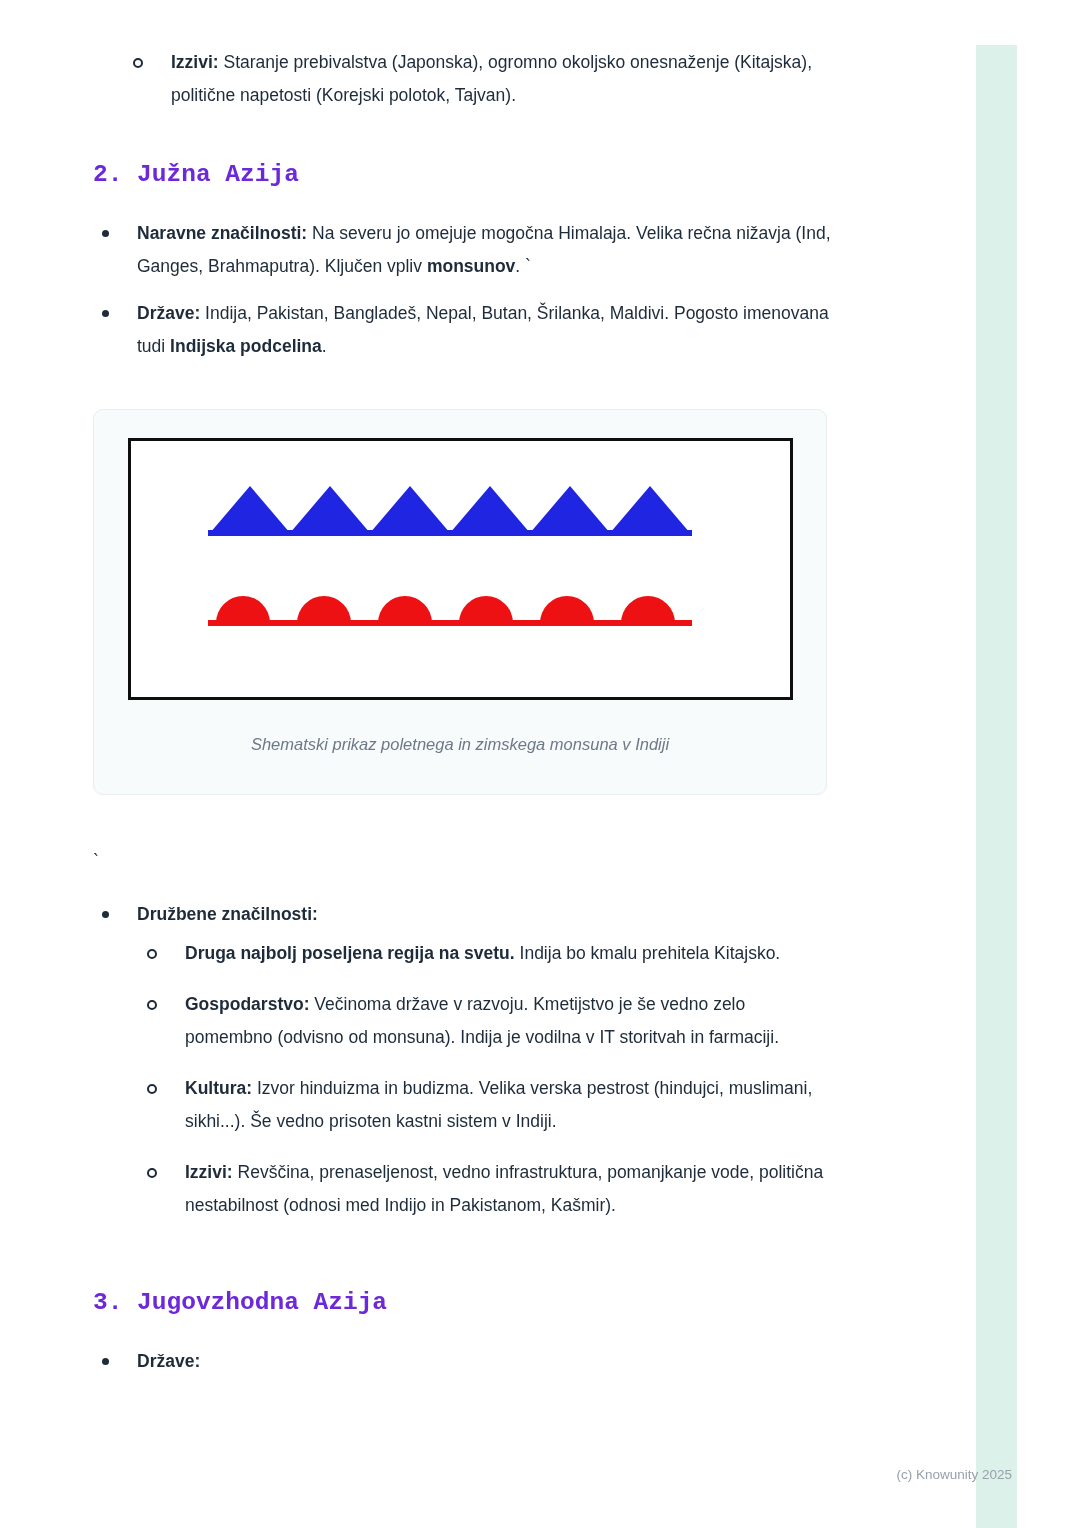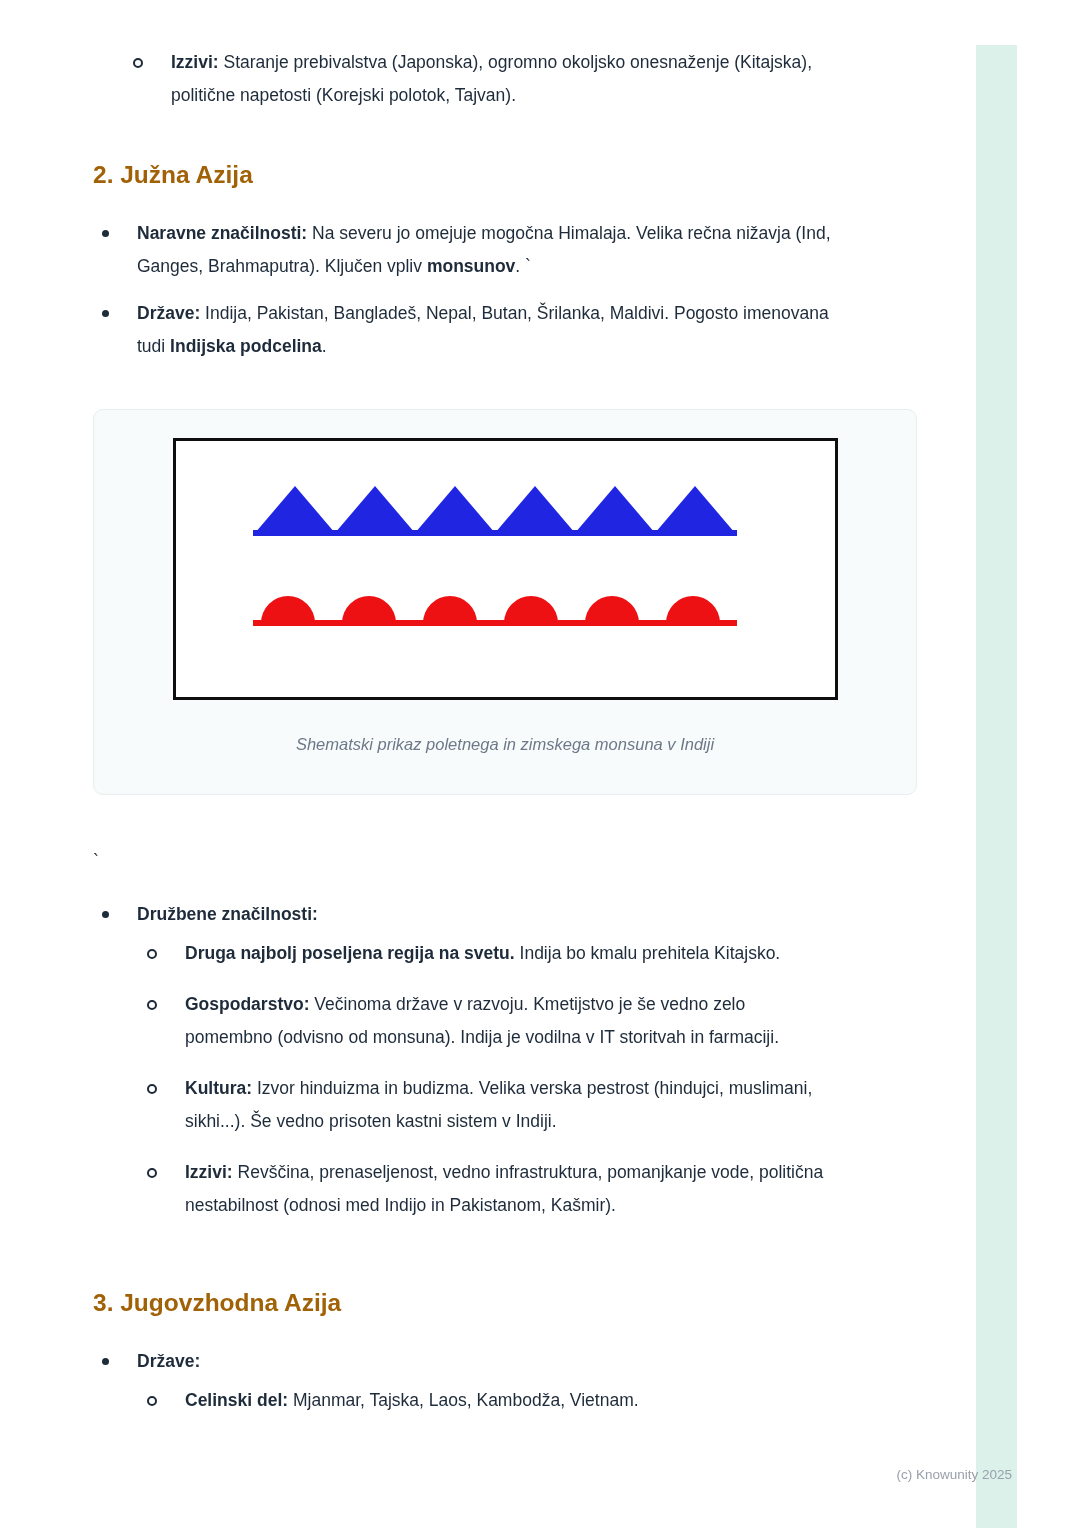--- a/index.html
+++ b/index.html
@@ -29,28 +29,28 @@
     background:#1e2b3a; margin:13px 13px 0 9px;
   }
   .ring {
     width:10px; height:10px; border-radius:50%;
     border:2px solid #1e2b3a; background:transparent;
     margin:12px 13px 0 0;
   }
   .txt { flex:1; min-width:0; }
   .top-list { margin-top:46px; margin-left:40px; }
   .heading {
-    font-size:24.5px; font-weight:700; color:#a16207;
-    margin-top:46px; margin-bottom:26px;
+    font-size:24.5px; font-weight:700; color:#6d28d9;
+    margin-top:46px; margin-bottom:26px;font-family:Liberation Mono, monospace;
   }
   .main-list .item { margin-bottom:14px; }
   .sub-list { margin-top:6px; margin-left:10px; }
   .sub-list .item { margin-bottom:18px; }
   .figure-card {
-    width:824px; margin-top:46px;
+    width:734px; margin-top:46px;
     background:#f8fbfb; border:1px solid #e6eeee; border-radius:10px;
     padding:28px 0 38px;
   }
   .chart-box {
     width:665px; height:262px; margin:0 auto;
     background:#ffffff; border:3px solid #0e0e0e;
   }
   .chart-box svg { display:block; width:100%; height:100%; }
   .caption {
     text-align:center; font-style:italic;
@@ -146,25 +146,19 @@
     </li>
   </ul>
 
   <h2 class="heading">3. Jugovzhodna Azija</h2>
 
   <ul class="main-list">
     <li class="item">
       <span class="marker dot"></span>
       <div class="txt">
         <span class="b">Države:</span>
-        <ul class="sub-list">
-          <li class="item">
-            <span class="marker ring"></span>
-            <div class="txt"><span class="b">Celinski del:</span><span> Mjanmar, Tajska, Laos, Kambodža, Vietnam.</span></div>
-          </li>
-        </ul>
       </div>
     </li>
   </ul>
 
 </div>
 
 <div class="footer">(c) Knowunity 2025</div>
 
 </body></html>

